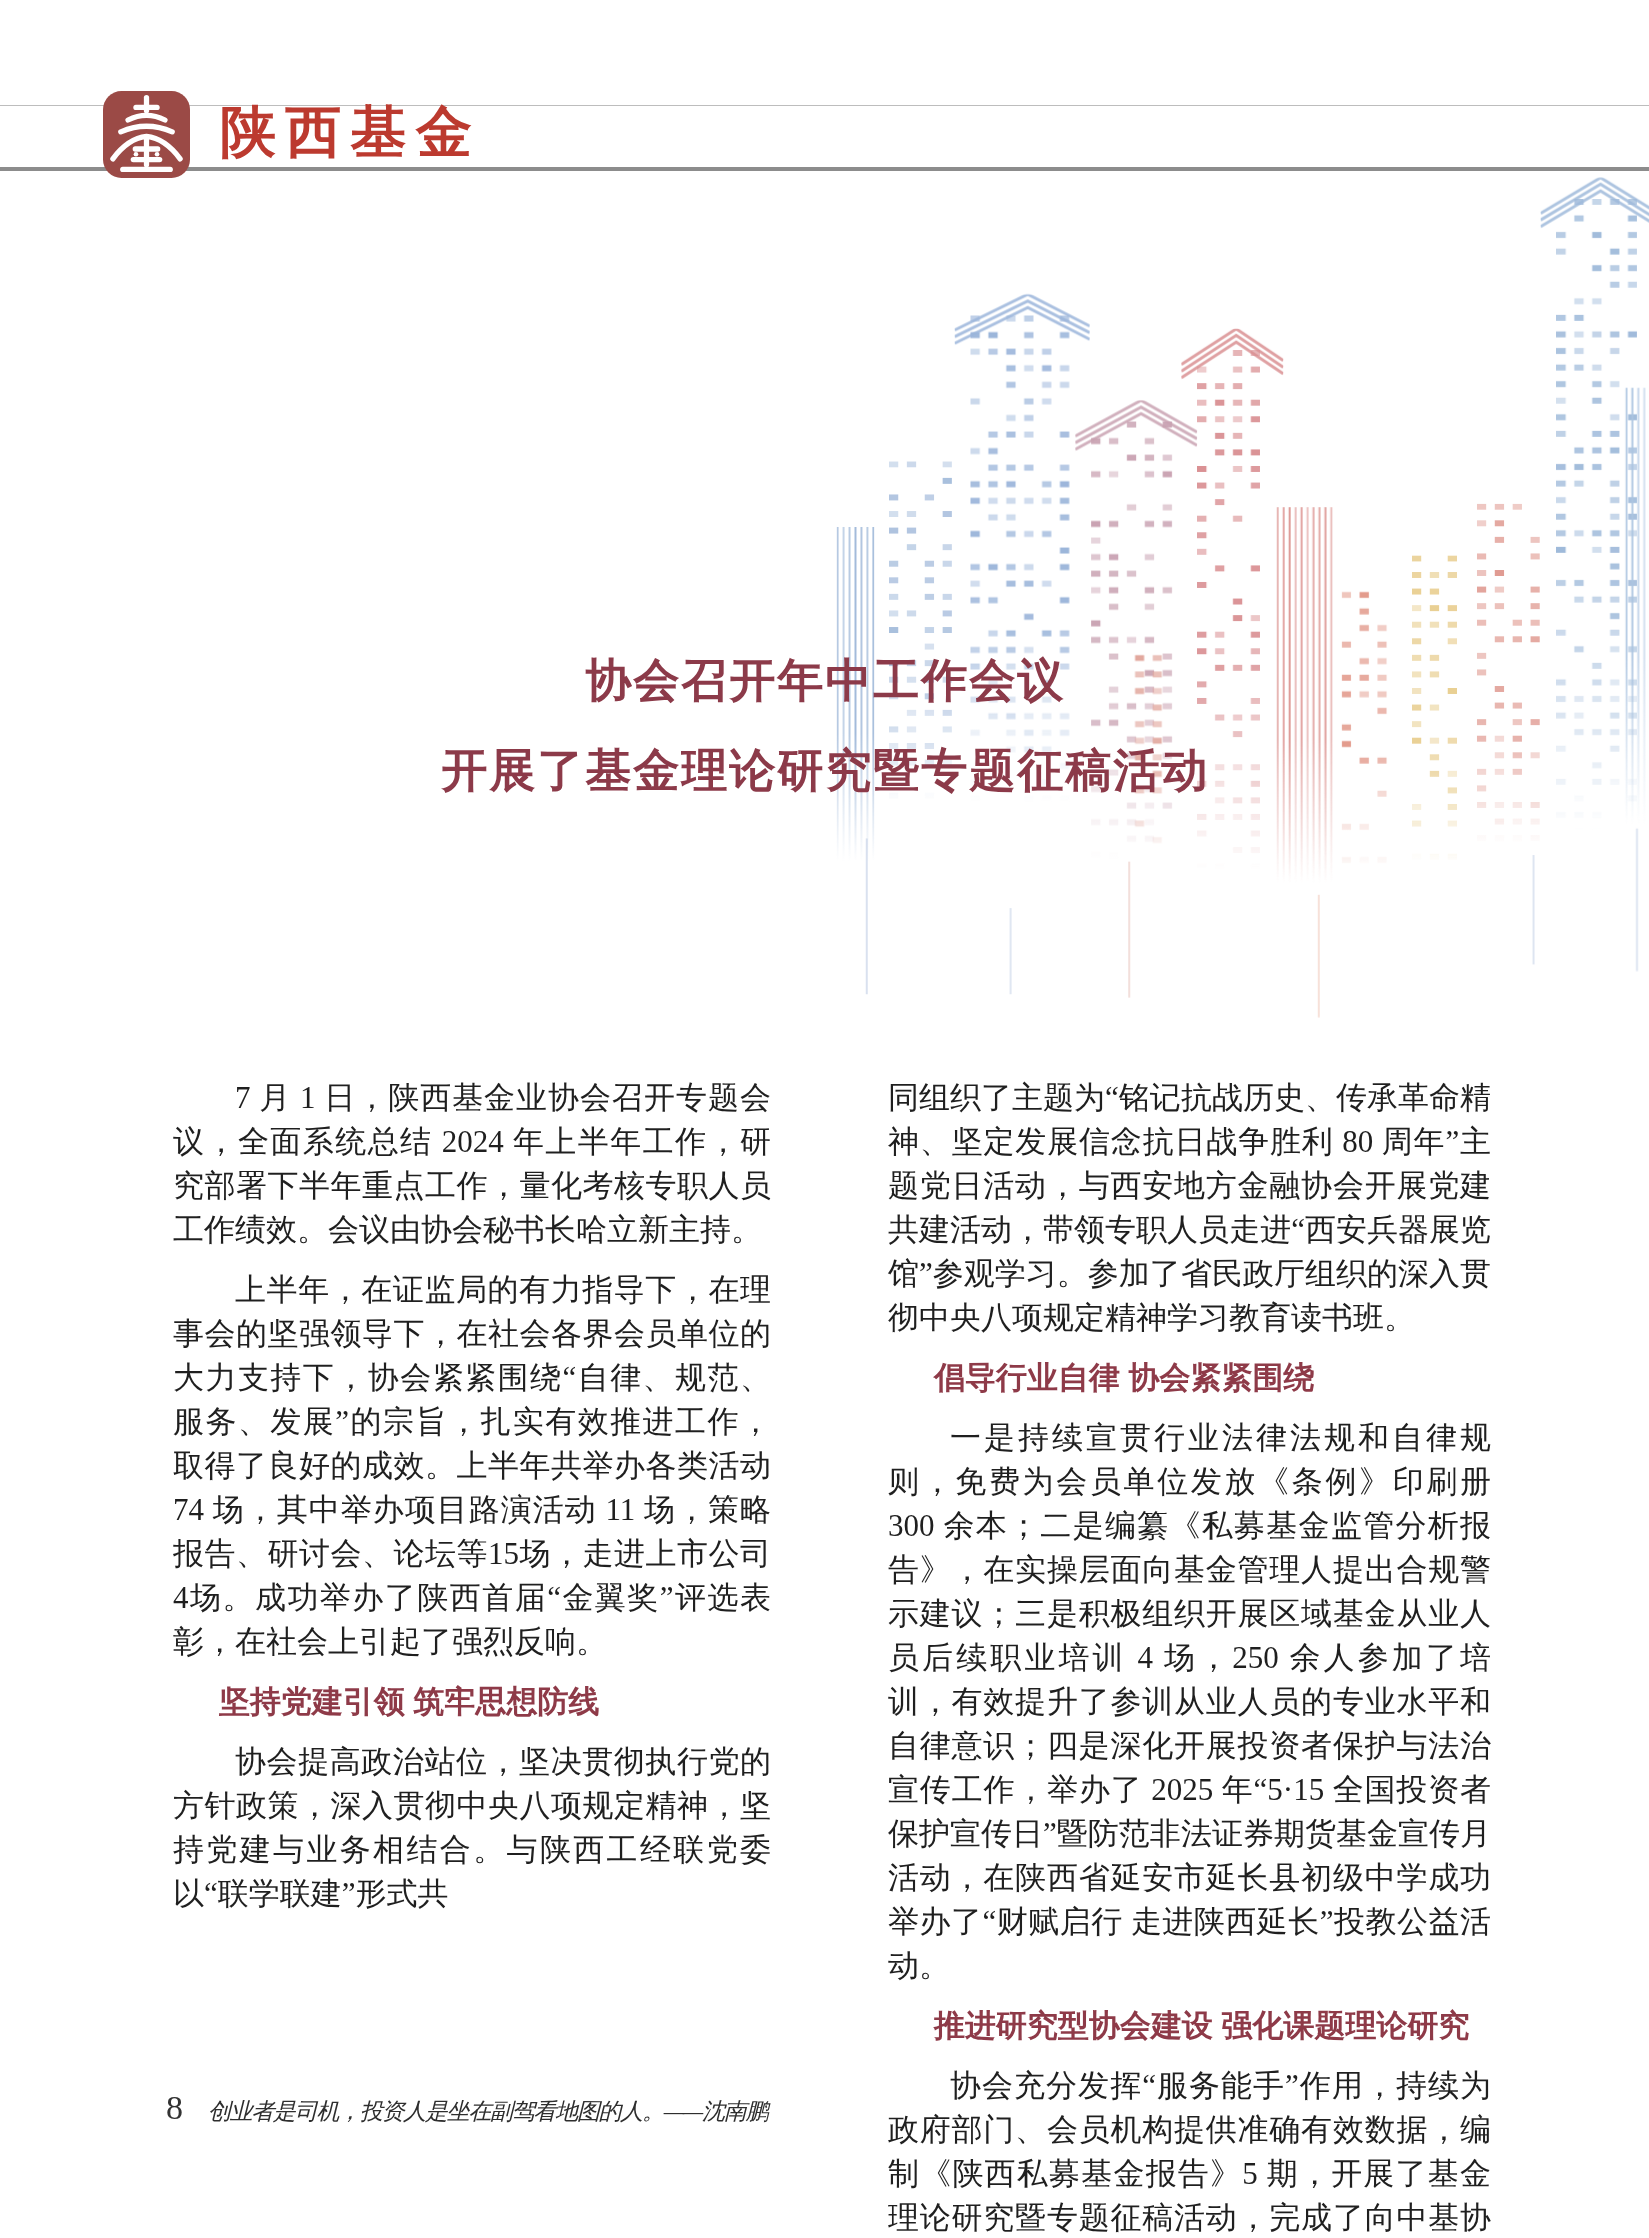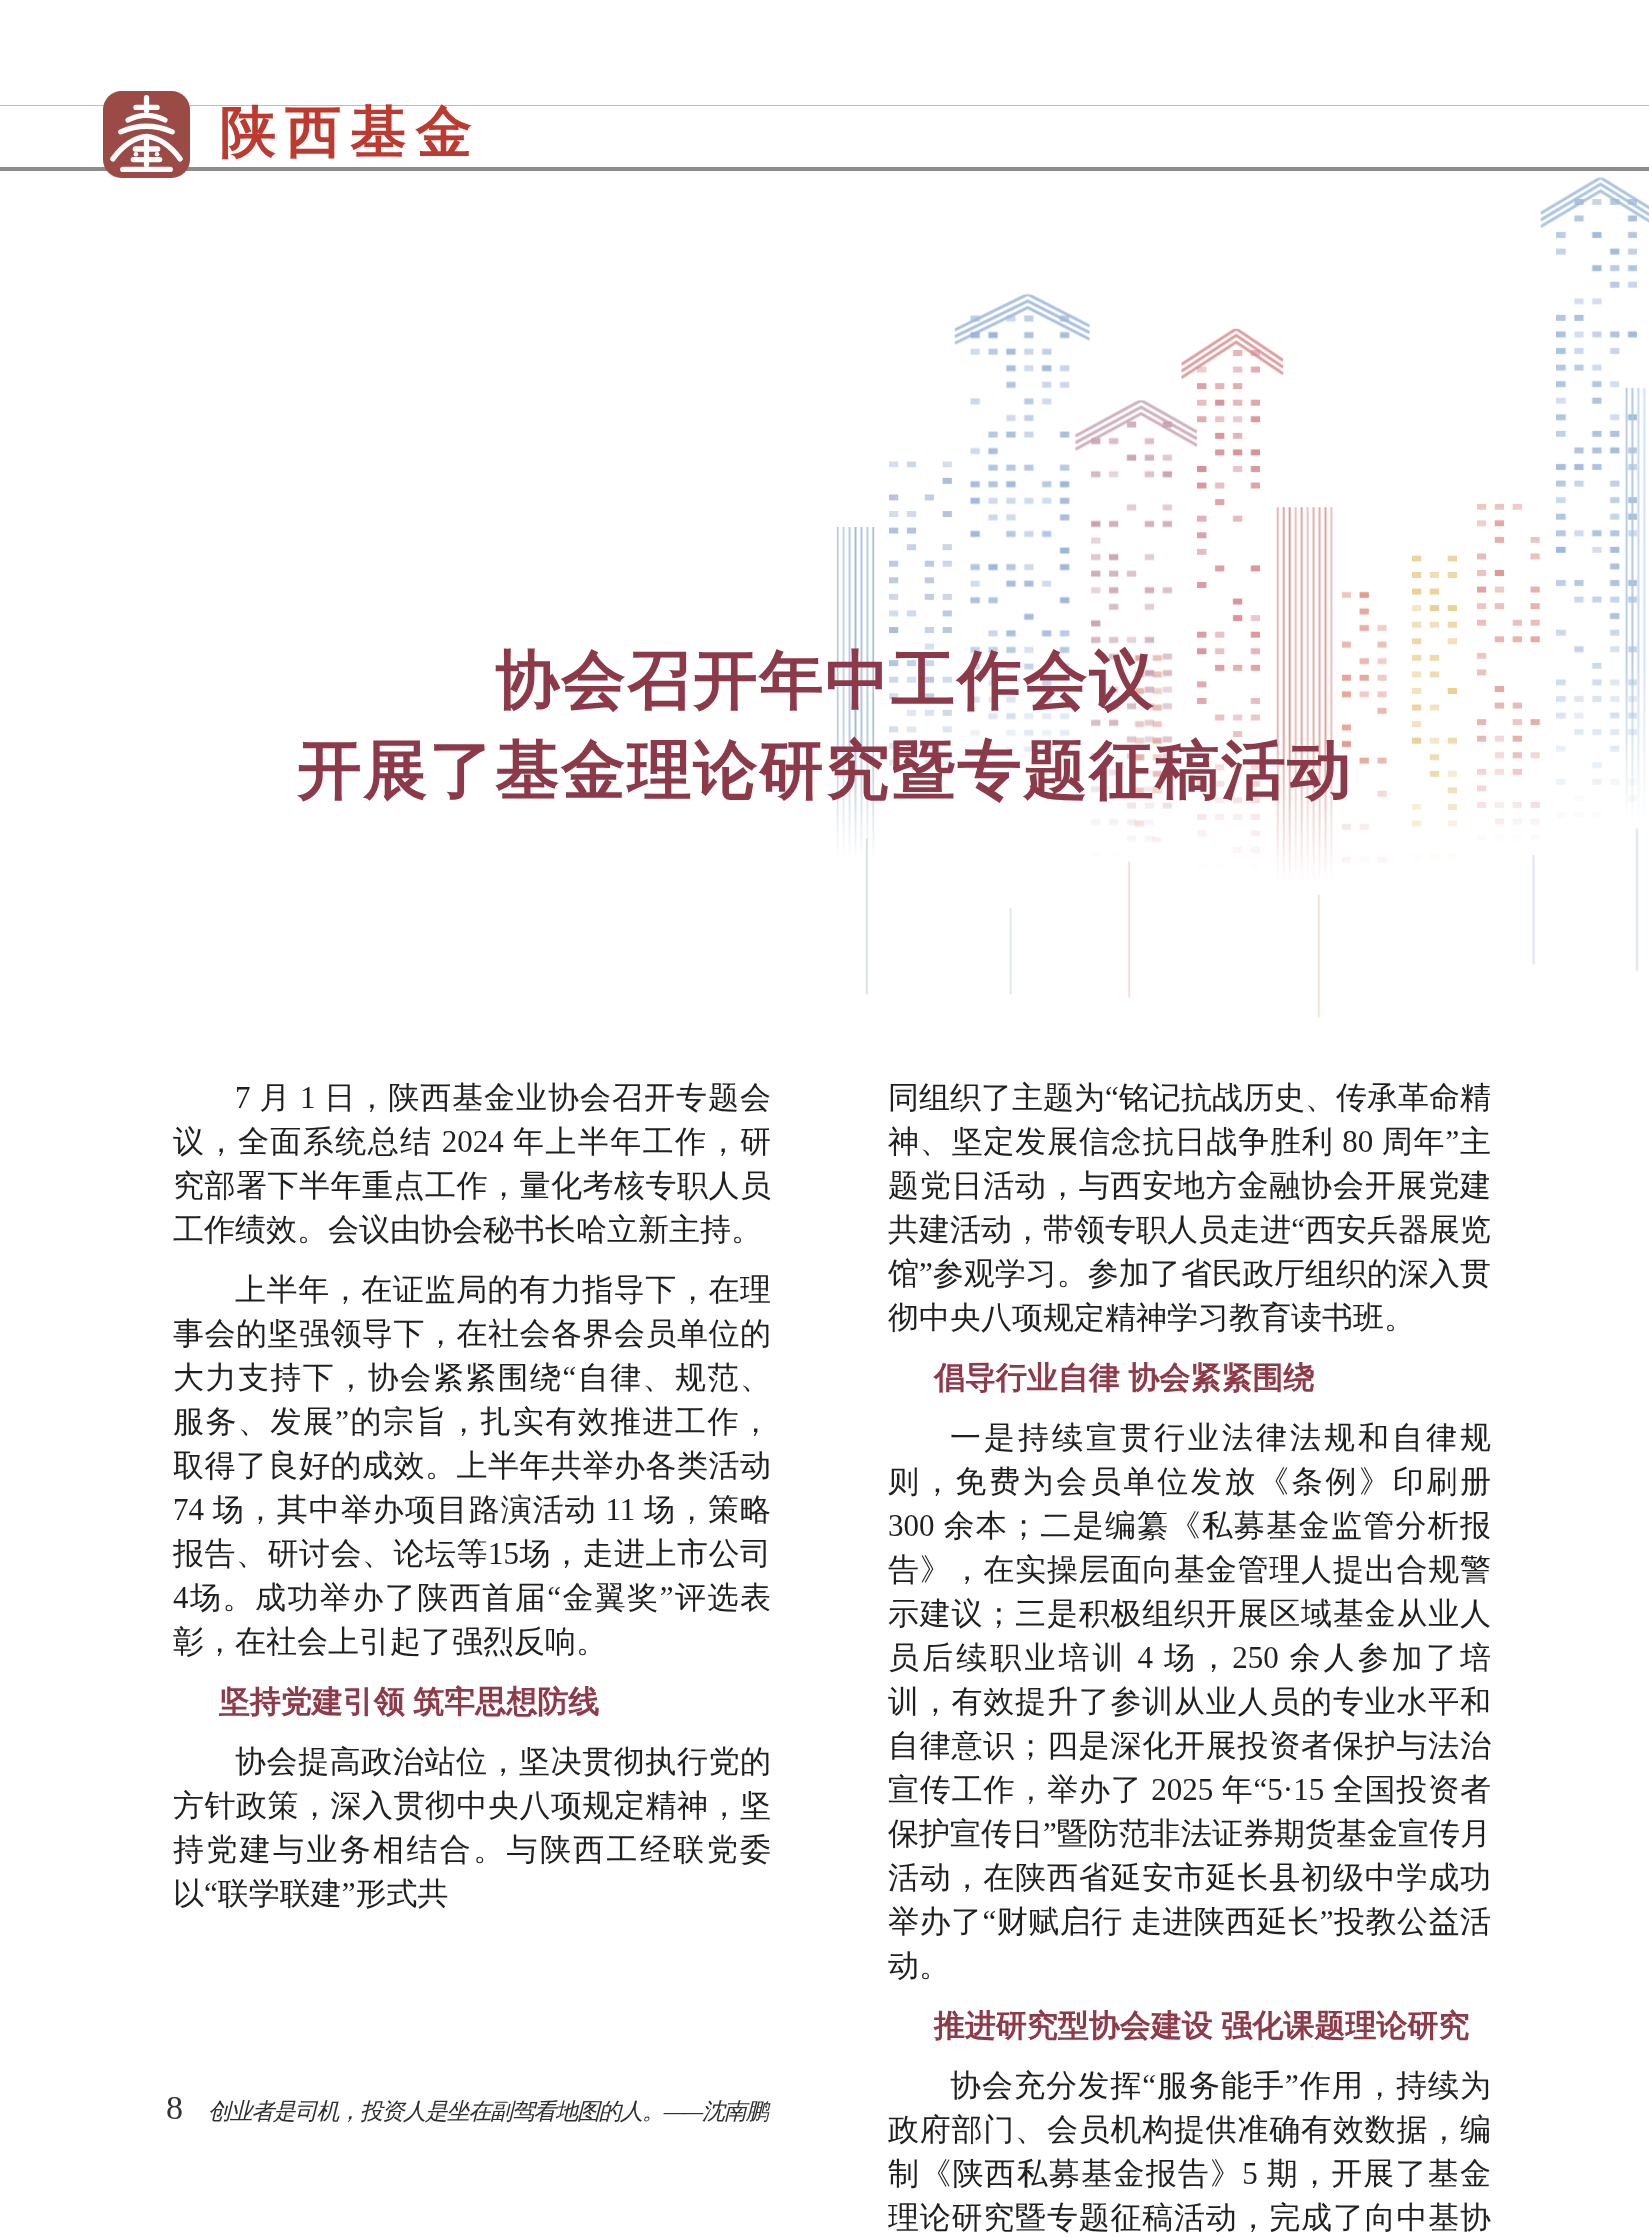--- a/index.html
+++ b/index.html
@@ -18,21 +18,21 @@
         background:#fff;border-radius:20px;padding:0;}
   
   .brand{position:absolute;left:220px;top:99px;z-index:3;
          font-family:"Liberation Serif","DejaVu Serif",serif;font-weight:bold;
          font-size:56px;line-height:66px;color:var(--brand);letter-spacing:9.3px;}
   
   #skyline{position:absolute;left:0;top:0;width:1650px;height:2239px;z-index:1;pointer-events:none;}
   
   .title{position:absolute;left:156px;top:636px;width:1339px;z-index:2;text-align:center;
          font-family:"Liberation Serif","DejaVu Serif",serif;font-weight:bold;
-         font-size:64px;line-height:90px;color:var(--title);letter-spacing:2px;}
+         font-size:46px;line-height:90px;color:var(--title);letter-spacing:2px;}
   
   .col{position:absolute;top:1060px;z-index:2;color:var(--body);
        font-size:31px;line-height:44px;text-align:justify;}
   .col.left{left:157px;width:630px;}
   .col.right{left:872px;width:635px;}
   .para{margin:16px;text-indent:62px;}
   .para.noindent{text-indent:0;}
   .subhead{margin:0;padding-left:62px;font-family:"Liberation Sans","DejaVu Sans",sans-serif;
            font-weight:bold;color:var(--subhead);}
   

